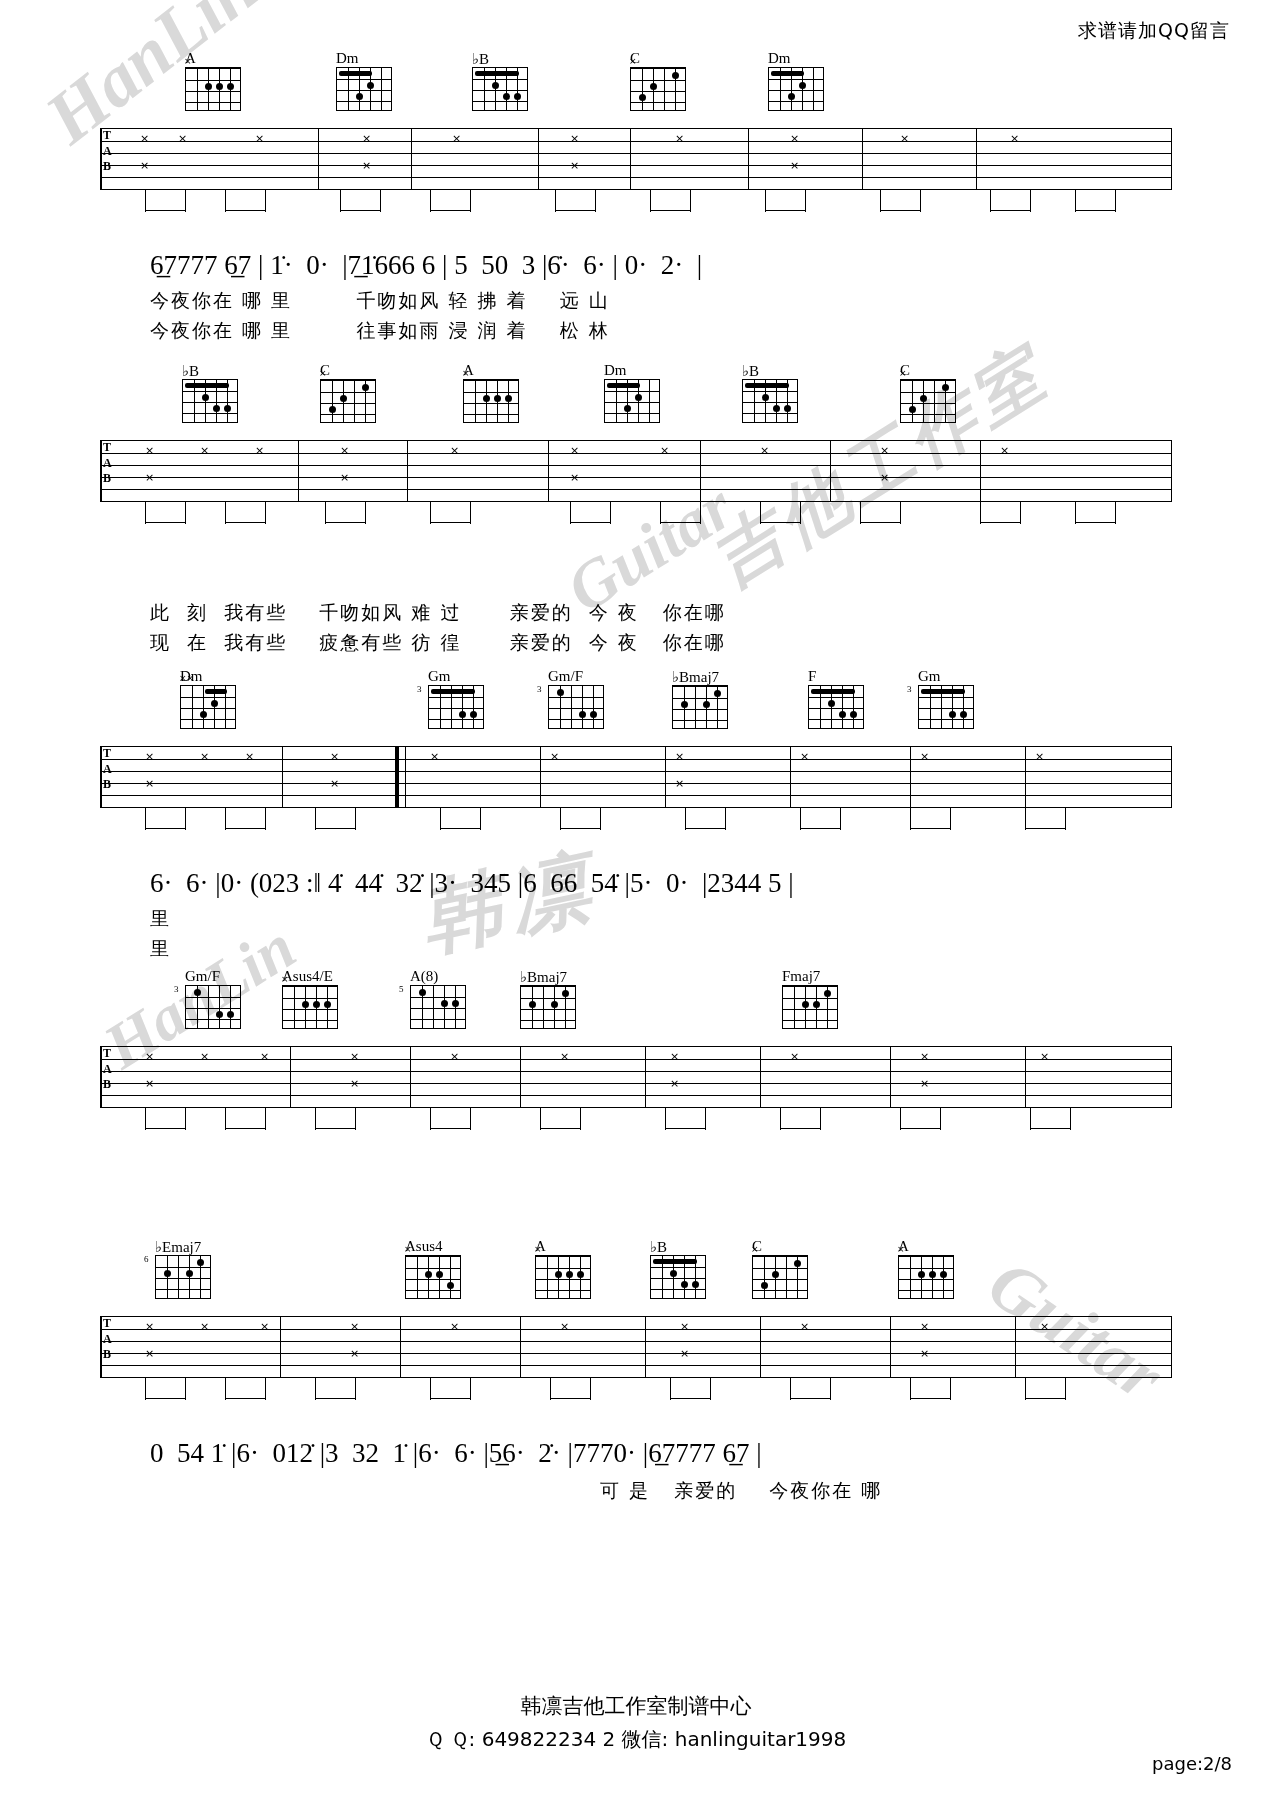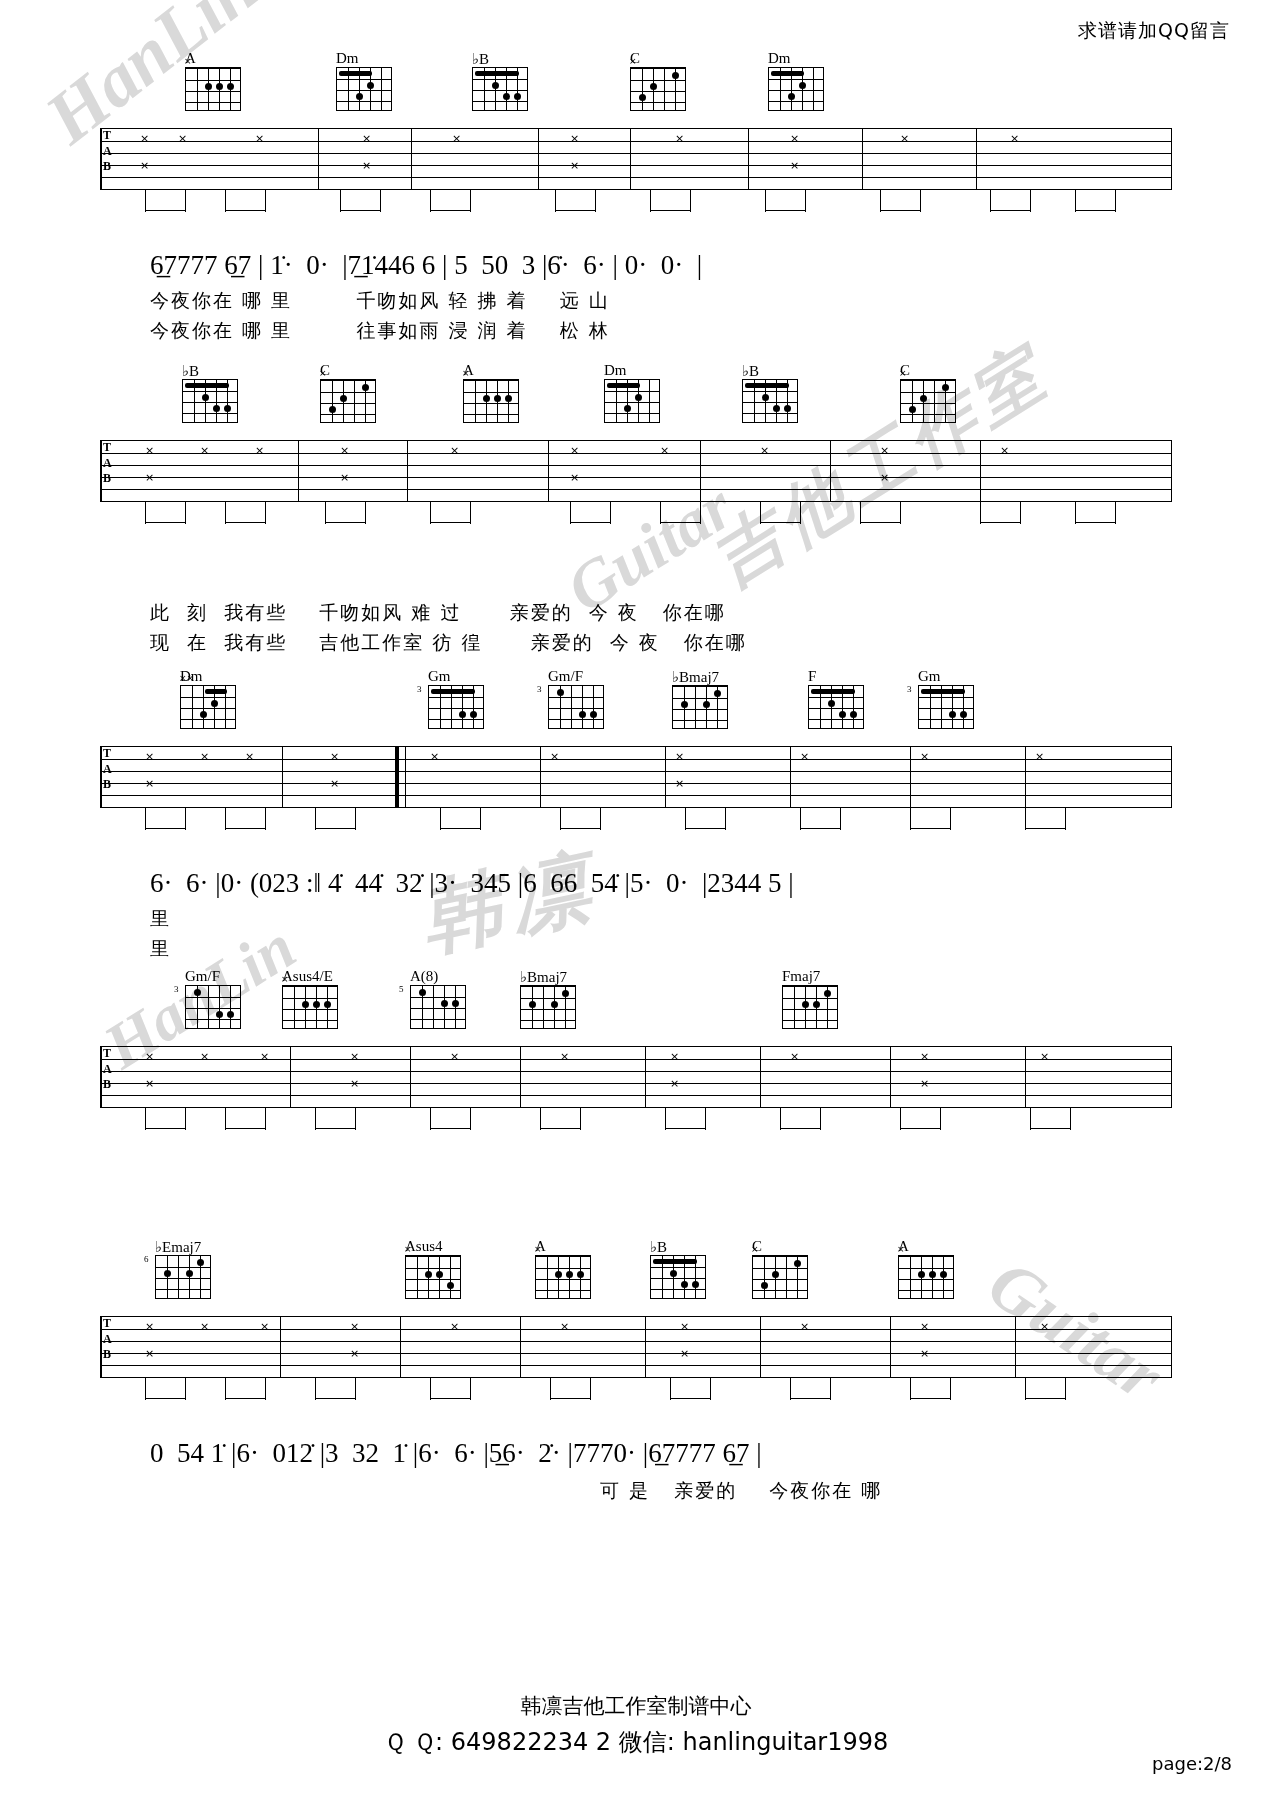--- a/index.html
+++ b/index.html
@@ -141,21 +141,21 @@
   }
 
   
   .footer {
     position: absolute;
     left: 0; width: 1272px;
     text-align: center;
     font-family: "DejaVu Sans", sans-serif;
   }
   .footer .l1 { font-size: 21px; }
-  .footer .l2 { font-size: 24px; margin-top: 6px; }
+  .footer .l2 { font-size: 20px; margin-top: 6px; }
   .pagenum {
     position: absolute; right: 40px; bottom: 26px;
     font-size: 18px; font-family: "DejaVu Sans", sans-serif;
   }
 </style>
 </head>
 <body>
 
 <div class="sheet">
 
@@ -306,21 +306,21 @@
         <div class="stem" style="left:820px"></div>
       <div class="beam" style="left:780px; width:40px; top:20px"></div>
       <div class="stem" style="left:890px"></div>
         <div class="stem" style="left:930px"></div>
       <div class="beam" style="left:890px; width:40px; top:20px"></div>
       <div class="stem" style="left:975px"></div>
         <div class="stem" style="left:1015px"></div>
       <div class="beam" style="left:975px; width:40px; top:20px"></div>
     </div>
 
-    <div class="notes" style="top:200px;">6̲7777 6̲7 | 1̇·  0·  |7̲1̇446 6 | 5  50  3 |6̇·  6· | 0·  0·  |</div>
+    <div class="notes" style="top:200px;">6̲7777 6̲7 | 1̇·  0·  |7̲1̇666 6 | 5  50  3 |6̇·  6· | 0·  2·  |</div>
     <div class="lyrics" style="top:238px;">今夜你在 哪 里        千吻如风 轻 拂 着    远 山</div>
     <div class="lyrics" style="top:268px;">今夜你在 哪 里        往事如雨 浸 润 着    松 林</div>
   </div>
 
   <div class="system" style="top:362px; height:300px;">
     <div class="chords">
       <div class="chord" style="left:182px;">
         <div class="cname">♭B</div>
         <div class="grid barre">
           <div class="v" style="left:11px"></div>
@@ -473,21 +473,21 @@
       <div class="beam" style="left:760px; width:40px; top:20px"></div>
       <div class="stem" style="left:880px"></div>
         <div class="stem" style="left:920px"></div>
       <div class="beam" style="left:880px; width:40px; top:20px"></div>
       <div class="stem" style="left:975px"></div>
         <div class="stem" style="left:1015px"></div>
       <div class="beam" style="left:975px; width:40px; top:20px"></div>
     </div>
 
     <div class="lyrics" style="top:238px;">此  刻  我有些    千吻如风 难 过      亲爱的  今 夜   你在哪</div>
-    <div class="lyrics" style="top:268px;">现  在  我有些    吉他工作室 彷 徨      亲爱的  今 夜   你在哪</div>
+    <div class="lyrics" style="top:268px;">现  在  我有些    疲惫有些 彷 徨      亲爱的  今 夜   你在哪</div>
   </div>
 
   <div class="system" style="top:668px; height:300px;">
     <div class="chords">
       <div class="chord" style="left:180px;">
         <div class="cname">Dm</div>
         <div class="grid barre">
           <div class="v" style="left:11px"></div>
             <div class="v" style="left:22px"></div>
           <div class="v" style="left:33px"></div>

